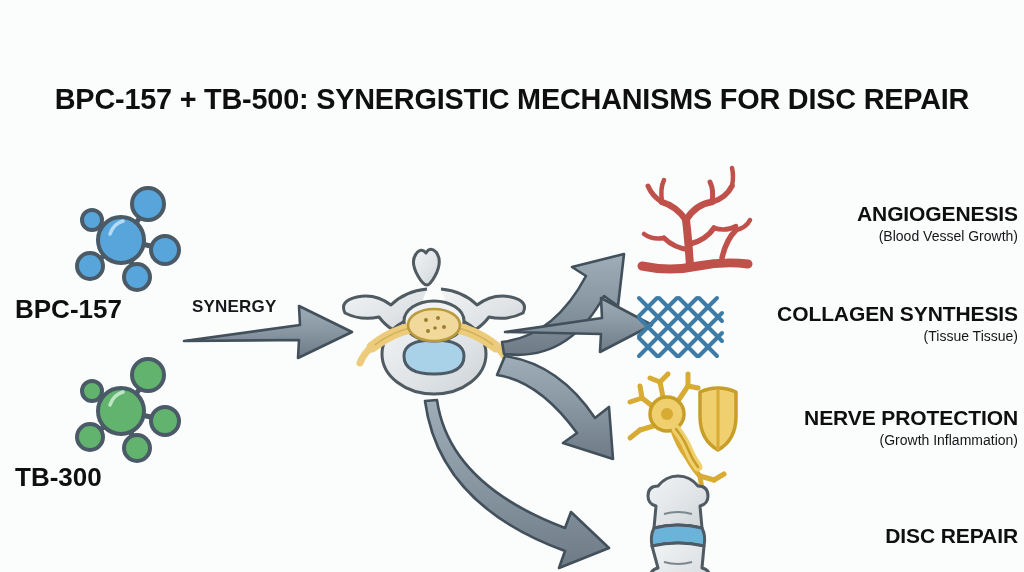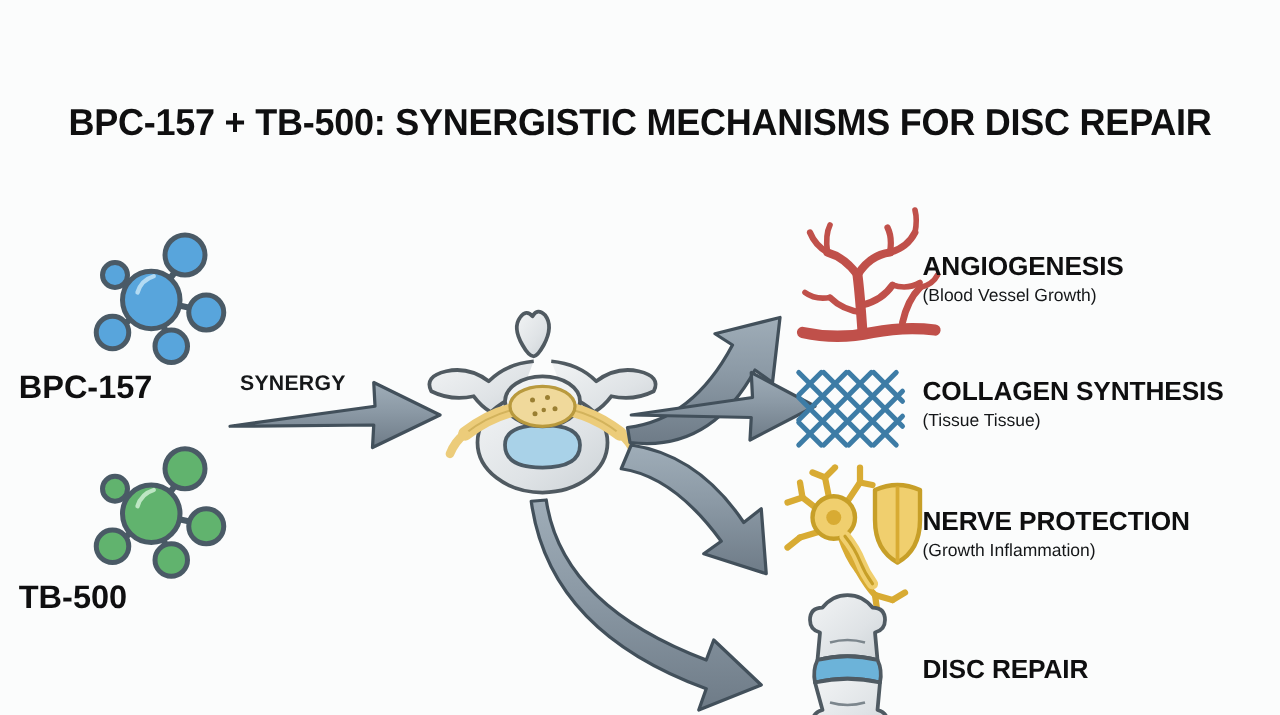--- a/index.html
+++ b/index.html
@@ -45,20 +45,21 @@
     font-weight:bold;
     color:#16181a;
     letter-spacing:0.2px;
   }
 
   
   .outcome{
     position:absolute;
     left:738px;
     width:280px;
+    text-align:right;
   }
   .outcome .oc-title{
     font-size:21px;
     font-weight:bold;
     color:#0f0f10;
     line-height:1.12;
     letter-spacing:-0.1px;
     white-space:nowrap;
   }
   .outcome .oc-sub{
@@ -239,21 +240,21 @@
     <g>
       <path d="M648 452 q0 -10 10 -10 q8 -10 20 -10 q12 0 20 10 q10 0 10 10 q0 8 -8 10 l2 22 q-24 -6 -48 0 l2 -22 q-8 -2 -8 -10 Z" fill="url(#boneGrad)" stroke="#4f5a62" stroke-width="3" stroke-linejoin="round"></path>
       <path d="M654 484 q24 -6 48 0 q4 8 2 18 q-26 -6 -52 0 q-2 -10 2 -18 Z" fill="#6cb3d9" stroke="#4f5a62" stroke-width="3" stroke-linejoin="round"></path>
       <path d="M652 502 q26 -6 52 0 l-2 22 q8 2 8 10 q0 10 -10 10 q-8 10 -20 10 q-12 0 -20 -10 q-10 0 -10 -10 q0 -8 8 -10 Z" fill="url(#boneGrad)" stroke="#4f5a62" stroke-width="3" stroke-linejoin="round"></path>
       <path d="M664 470 q14 -4 28 0" stroke="#7c868d" stroke-width="2" fill="none"></path>
       <path d="M664 518 q14 4 28 0" stroke="#7c868d" stroke-width="2" fill="none"></path>
     </g>
   </svg>
 
   <div class="cmp-label" id="label-bpc">BPC-157</div>
-  <div class="cmp-label" id="label-tb">TB-500</div>
+  <div class="cmp-label" id="label-tb">TB-300</div>
 
   <div class="synergy-label">SYNERGY</div>
 
   <div class="outcome" id="outcome-0">
     <div class="oc-title">ANGIOGENESIS</div>
     <div class="oc-sub">(Blood Vessel Growth)</div>
   </div>
 
   <div class="outcome" id="outcome-1">
     <div class="oc-title">COLLAGEN SYNTHESIS</div>

